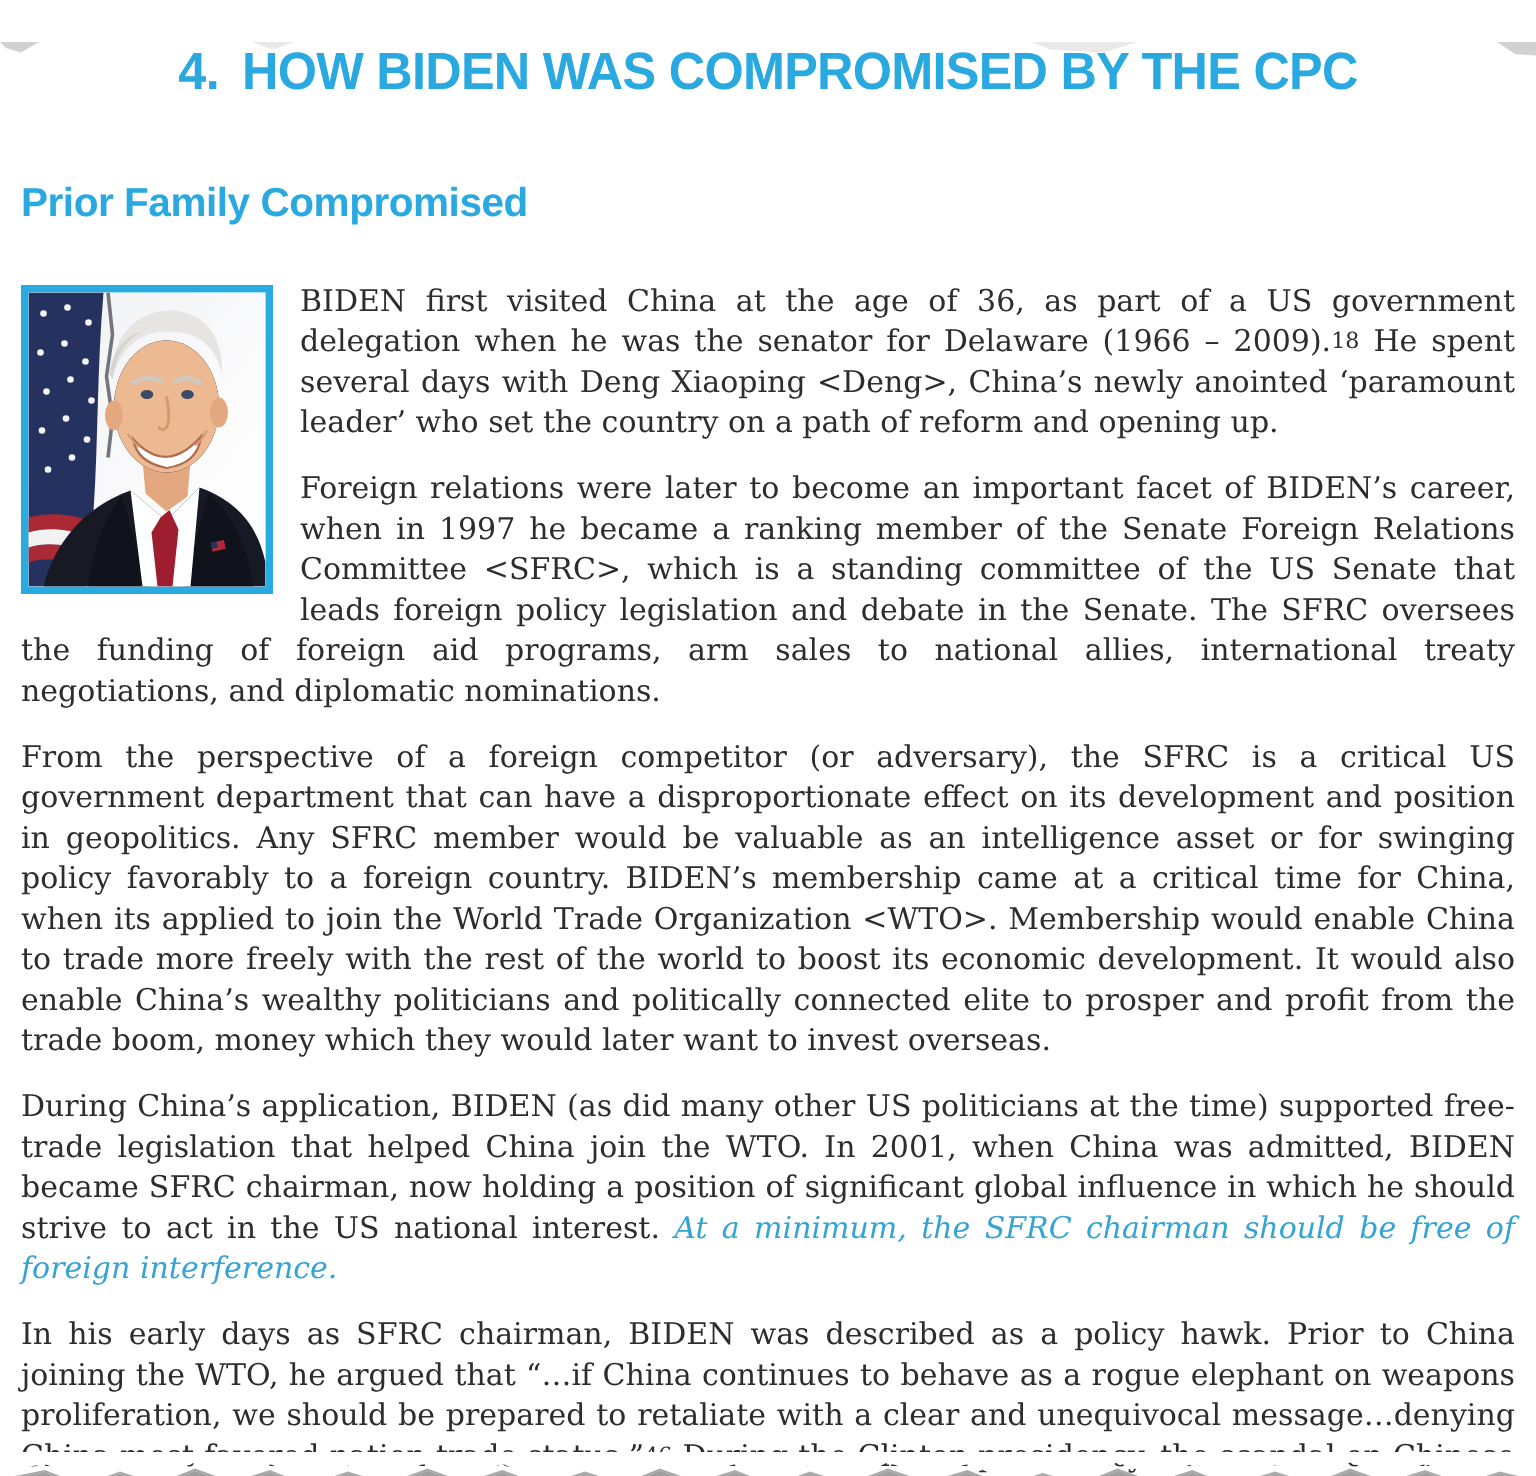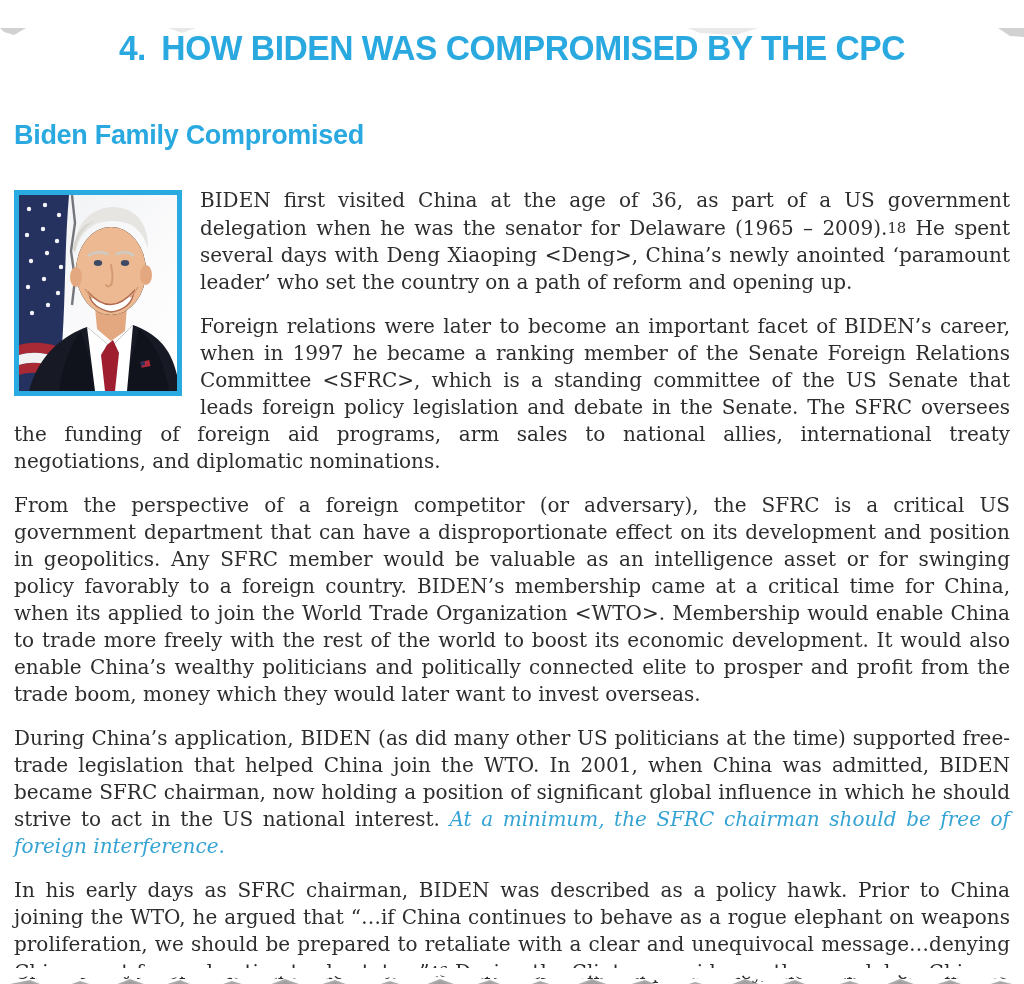--- a/index.html
+++ b/index.html
@@ -84,21 +84,21 @@
     <polygon points="0,0 26,0 14,7 4,4" fill="#9a9a9a" opacity="0.45"></polygon>
     <polygon points="168,0 196,0 182,5" fill="#bdbdbd" opacity="0.35"></polygon>
     <polygon points="688,0 758,0 736,7 700,5" fill="#c9c9c9" opacity="0.4"></polygon>
     <polygon points="998,0 1024,0 1024,9 1010,8" fill="#9a9a9a" opacity="0.45"></polygon>
   </svg>
 
   <h1 class="sec-heading">
     <span class="sec-num">4.</span><span>HOW BIDEN WAS COMPROMISED BY THE CPC</span>
   </h1>
 
-  <h2 class="sub-heading">Biden Family Compromised</h2>
+  <h2 class="sub-heading">Prior Family Compromised</h2>
 
   <div class="article">
 
     <figure class="photo" aria-label="Official portrait of Joe Biden smiling in dark suit and red tie with US flag behind">
       <svg viewBox="0 0 158 196" preserveAspectRatio="none">
         <defs>
           <linearGradient id="bg" x1="0" y1="0" x2="1" y2="1">
             <stop offset="0" stop-color="#eef0f3"></stop>
             <stop offset="0.6" stop-color="#fbfbfc"></stop>
             <stop offset="1" stop-color="#ffffff"></stop>
@@ -165,21 +165,21 @@
 
           <g>
             <rect x="122" y="166" width="9" height="6" fill="#b2293a" transform="rotate(-12 126 169)"></rect>
             <rect x="122" y="166" width="4" height="4" fill="#25315f" transform="rotate(-12 126 169)"></rect>
           </g>
         </g>
       </svg>
     </figure>
 
     <div class="paras">
-        <p><span>BIDEN first visited China at the age of 36, as part of a US government delegation when he was the senator for Delaware (1965 – 2009).</span><span class="fn">18</span><span> He spent several days with Deng Xiaoping &lt;Deng&gt;, China’s newly anointed ‘paramount leader’ who set the country on a path of reform and opening up.</span></p>
+        <p><span>BIDEN first visited China at the age of 36, as part of a US government delegation when he was the senator for Delaware (1966 – 2009).</span><span class="fn">18</span><span> He spent several days with Deng Xiaoping &lt;Deng&gt;, China’s newly anointed ‘paramount leader’ who set the country on a path of reform and opening up.</span></p>
         <p><span>Foreign relations were later to become an important facet of BIDEN’s career, when in 1997 he became a ranking member of the Senate Foreign Relations Committee &lt;SFRC&gt;, which is a standing committee of the US Senate that leads foreign policy legislation and debate in the Senate. The SFRC oversees the funding of foreign aid programs, arm sales to national allies, international treaty negotiations, and diplomatic nominations.</span></p>
         <p><span>From the perspective of a foreign competitor (or adversary), the SFRC is a critical US government department that can have a disproportionate effect on its development and position in geopolitics. Any SFRC member would be valuable as an intelligence asset or for swinging policy favorably to a foreign country. BIDEN’s membership came at a critical time for China, when its applied to join the World Trade Organization &lt;WTO&gt;. Membership would enable China to trade more freely with the rest of the world to boost its economic development. It would also enable China’s wealthy politicians and politically connected elite to prosper and profit from the trade boom, money which they would later want to invest overseas.</span></p>
         <p><span>During China’s application, BIDEN (as did many other US politicians at the time) supported free-trade legislation that helped China join the WTO. In 2001, when China was admitted, BIDEN became SFRC chairman, now holding a position of significant global influence in which he should strive to act in the US national interest. </span><span class="accent-italic">At a minimum, the SFRC chairman should be free of foreign interference.</span></p>
         <p><span>In his early days as SFRC chairman, BIDEN was described as a policy hawk. Prior to China joining the WTO, he argued that “…if China continues to behave as a rogue elephant on weapons proliferation, we should be prepared to retaliate with a clear and unequivocal message…denying China most-favored-nation trade status.”</span><span class="fn">46</span><span> During the Clinton presidency, the scandal on Chinese access for donations were termed “serious stuff” and should be reviewed for any “correlation of quid pro quo”.</span></p>
       </div>
 
   </div>
 
   <svg class="tear-bottom" viewBox="0 0 1024 44" preserveAspectRatio="none" aria-hidden="true">
 

